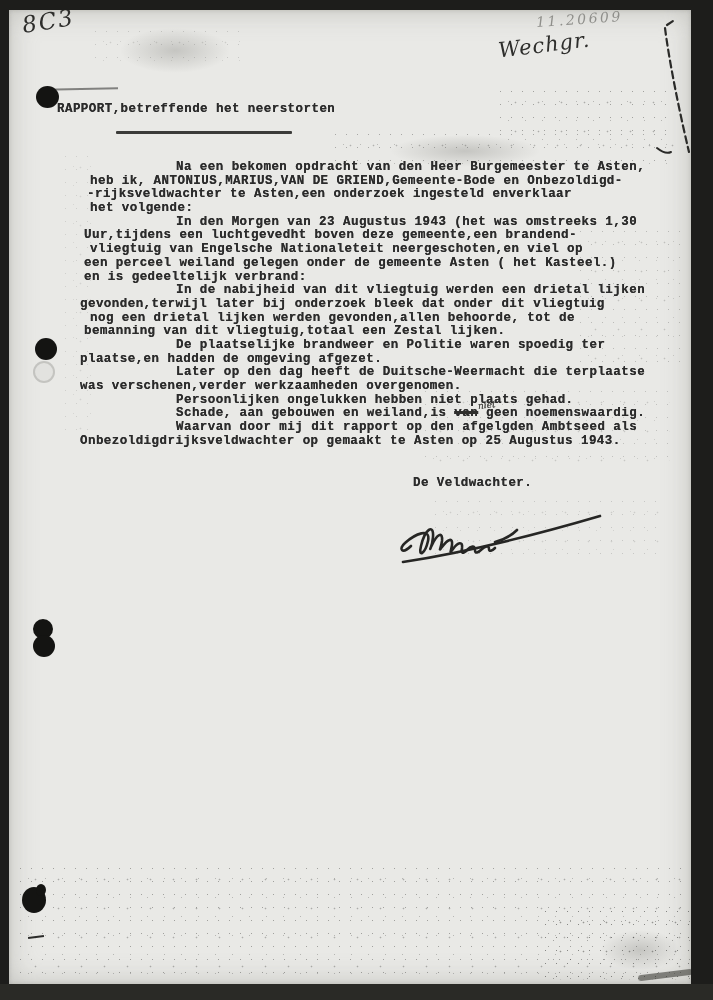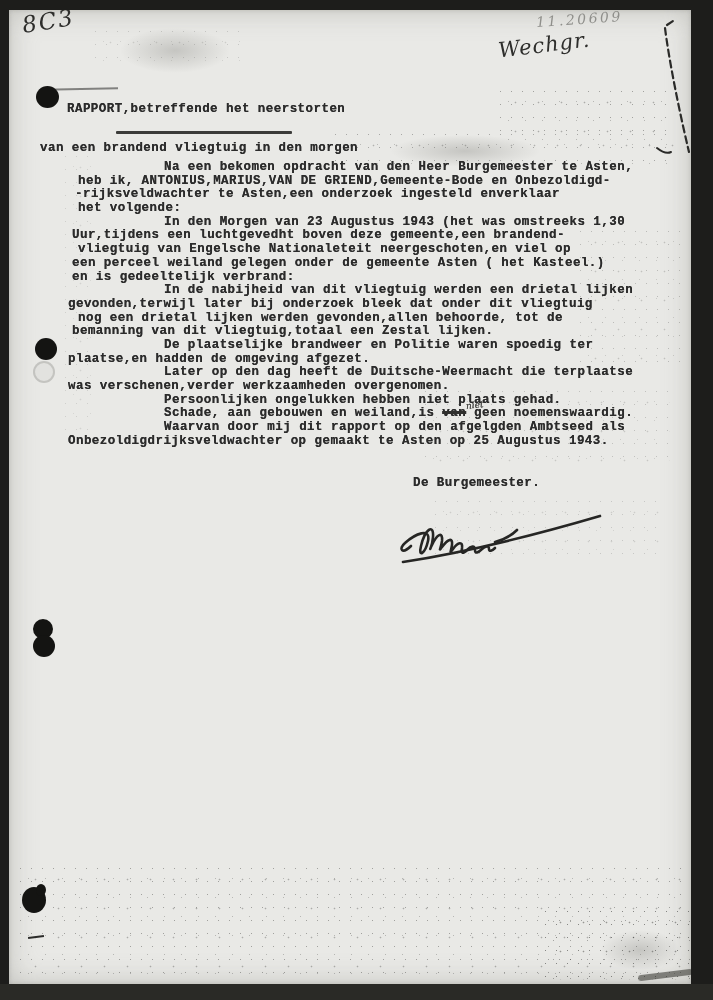--- a/index.html
+++ b/index.html
@@ -15,24 +15,24 @@
       radial-gradient(circle, rgba(30,30,28,.65) .6px, transparent 1px),
       radial-gradient(circle, rgba(30,30,28,.45) .5px, transparent .9px),
       radial-gradient(circle, rgba(30,30,28,.55) .7px, transparent 1.1px);
     background-size:11px 13px,17px 19px,23px 29px;
     background-position:0 0,5px 7px,9px 3px;}
   .stain{position:absolute;border-radius:50%;pointer-events:none;
     background:radial-gradient(closest-side, rgba(70,70,64,.22), rgba(70,70,64,0));}
   
   .tw{color:#2b2b2b;font-weight:700;font-size:12.5px;letter-spacing:.45px;
       text-shadow:0 0 .5px rgba(43,43,43,.9);white-space:pre;}
-  #heading{position:absolute;left:40px;top:77px;line-height:13px;}
+  #heading{position:absolute;left:30px;top:77px;line-height:13px;}
   .hl{background:rgba(171,204,110,.55);box-shadow:0 0 3px rgba(171,204,110,.55);}
   #title-rule{position:absolute;left:116px;top:131px;width:176px;height:3px;background:#3b3b39;border-radius:1px;}
-  #body-lines{position:absolute;left:68px;top:161px;line-height:13.7px;width:600px;}
+  #body-lines{position:absolute;left:80px;top:161px;line-height:13.7px;width:600px;}
   .tline{position:relative;height:13.7px;}
   .struck{text-decoration:line-through;text-decoration-thickness:2.5px;text-decoration-color:#2f2f2d;}
   .annot{position:absolute;top:-7px;font-family:"DejaVu Serif",serif;font-style:italic;
          font-weight:400;font-size:9px;color:#4b4b47;letter-spacing:0;transform:rotate(-6deg);}
   #signoff{position:absolute;left:413px;top:477px;line-height:13px;}
   
   .hand{position:absolute;font-family:"DejaVu Serif",serif;font-style:italic;color:#2e2e2c;}
   #corner-mark{left:22px;top:8px;font-size:23px;transform:rotate(-9deg);letter-spacing:2px;}
   #archive-number{left:536px;top:11px;font-size:14px;color:#8f8f8b;transform:rotate(-4deg);letter-spacing:2.5px;font-weight:400;}
   #archive-note{left:498px;top:33px;font-size:21px;transform:rotate(-7deg);letter-spacing:1px;}
@@ -63,28 +63,27 @@
   <div class="stain" style="left:390px;top:135px;width:150px;height:32px;"></div>
   <div class="stain" style="left:600px;top:930px;width:80px;height:40px;"></div>
   <div style="position:absolute;left:638px;top:972px;width:55px;height:6px;background:rgba(45,45,40,.55);transform:rotate(-7deg);border-radius:3px;filter:blur(.6px);"></div>
 
   <div class="hand" id="corner-mark">8C3</div>
   <div class="hand" id="archive-number">11.20609</div>
   <div class="hand" id="archive-note">Wechgr.</div>
 
   <div id="heading" class="tw">
     <div><span style="padding-left:27px;"></span><span>RAPPORT,betreffende het neerstorten</span></div>
-    <div>van een brandend vliegtuig in den morgen</div>
   </div>
   <div style="position:absolute;left:44px;top:88px;width:74px;height:2px;background:rgba(43,43,41,.55);transform:rotate(-1deg);"></div>
   <div id="title-rule"></div>
 
   <div id="body-lines" class="tw"><div class="tline" style="padding-left: 96px;">Na een bekomen opdracht van den Heer Burgemeester te Asten,</div><div class="tline" style="padding-left: 10px;">heb ik, ANTONIUS,MARIUS,VAN DE GRIEND,Gemeente-Bode en Onbezoldigd-</div><div class="tline" style="padding-left: 7px;">-rijksveldwachter te Asten,een onderzoek ingesteld enverklaar</div><div class="tline" style="padding-left: 10px;">het volgende:</div><div class="tline" style="padding-left: 96px;">In den Morgen van 23 Augustus 1943 (het was omstreeks 1,30</div><div class="tline" style="padding-left: 4px;">Uur,tijdens een luchtgevedht boven deze gemeente,een brandend-</div><div class="tline" style="padding-left: 10px;">vliegtuig van Engelsche Nationaleteit neergeschoten,en viel op</div><div class="tline" style="padding-left: 4px;">een perceel weiland gelegen onder de gemeente Asten ( het Kasteel.)</div><div class="tline" style="padding-left: 4px;">en is gedeeltelijk verbrand:</div><div class="tline" style="padding-left: 96px;">In de nabijheid van dit vliegtuig werden een drietal lijken</div><div class="tline" style="padding-left: 0px;">gevonden,terwijl later bij onderzoek bleek dat onder dit vliegtuig</div><div class="tline" style="padding-left: 10px;">nog een drietal lijken werden gevonden,allen behoorde, tot de</div><div class="tline" style="padding-left: 4px;">bemanning van dit vliegtuig,totaal een Zestal lijken.</div><div class="tline" style="padding-left: 96px;">De plaatselijke brandweer en Politie waren spoedig ter</div><div class="tline" style="padding-left: 0px;">plaatse,en hadden de omgeving afgezet.</div><div class="tline" style="padding-left: 96px;">Later op den dag heeft de Duitsche-Weermacht die terplaatse</div><div class="tline" style="padding-left: 0px;">was verschenen,verder werkzaamheden overgenomen.</div><div class="tline" style="padding-left: 96px;">Persoonlijken ongelukken hebben niet plaats gehad.</div><div class="tline" style="padding-left: 96px;"><span>Schade, aan gebouwen en weiland,is </span><span style="position: relative;"><span class="struck">van</span><span class="annot">niet</span></span><span> geen noemenswaardig.</span></div><div class="tline" style="padding-left: 96px;">Waarvan door mij dit rapport op den afgelgden Ambtseed als</div><div class="tline" style="padding-left: 0px;">Onbezoldigdrijksveldwachter op gemaakt te Asten op 25 Augustus 1943.</div></div>
 
-  <div id="signoff" class="tw">De Burgemeester.</div>
+  <div id="signoff" class="tw">De Veldwachter.</div>
 
   <svg id="signature" style="left:395px;top:496px;" width="215" height="75" viewBox="0 0 215 75">
     <g fill="none" stroke="#262624" stroke-width="2.6" stroke-linecap="round">
       <path d="M16,50 c-9,9 -13,3 -6,-3 c10,-9 26,-16 23,-2 c-3,13 -10,17 -7,5 c4,-17 13,-23 12,-9 c-1,11 -5,16 -1,8 c5,-11 11,-14 10,-4 c-1,8 -4,11 0,6 c6,-8 11,-10 10,-2 c-1,7 -3,9 1,4 c5,-7 10,-8 9,-1 c-1,6 1,6 5,2 c4,-4 8,-5 8,0 c0,4 3,3 7,-1 c3,-3 7,-4 7,0 c0,3 3,2 6,-1"></path>
       <path d="M8,66 C60,58 130,42 205,20"></path>
       <path d="M100,46 c8,-2 16,-6 22,-12"></path>
     </g>
   </svg>
 
   <div class="hole" style="left:36px;top:86px;width:23px;height:22px;"></div>

